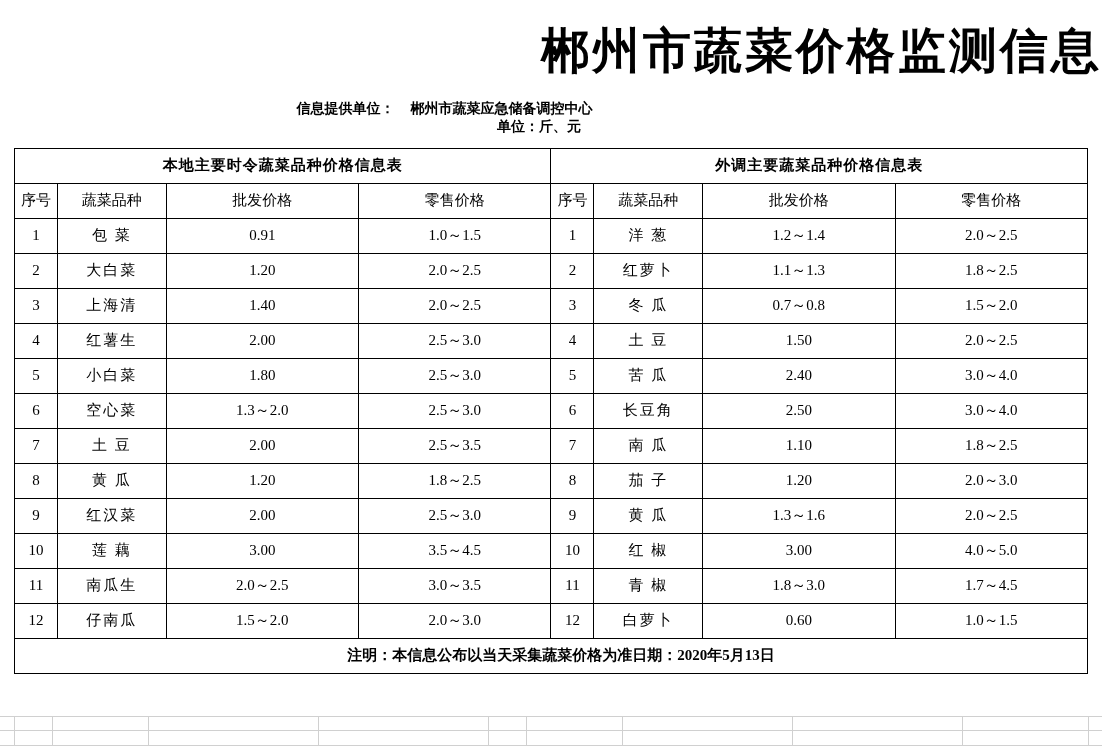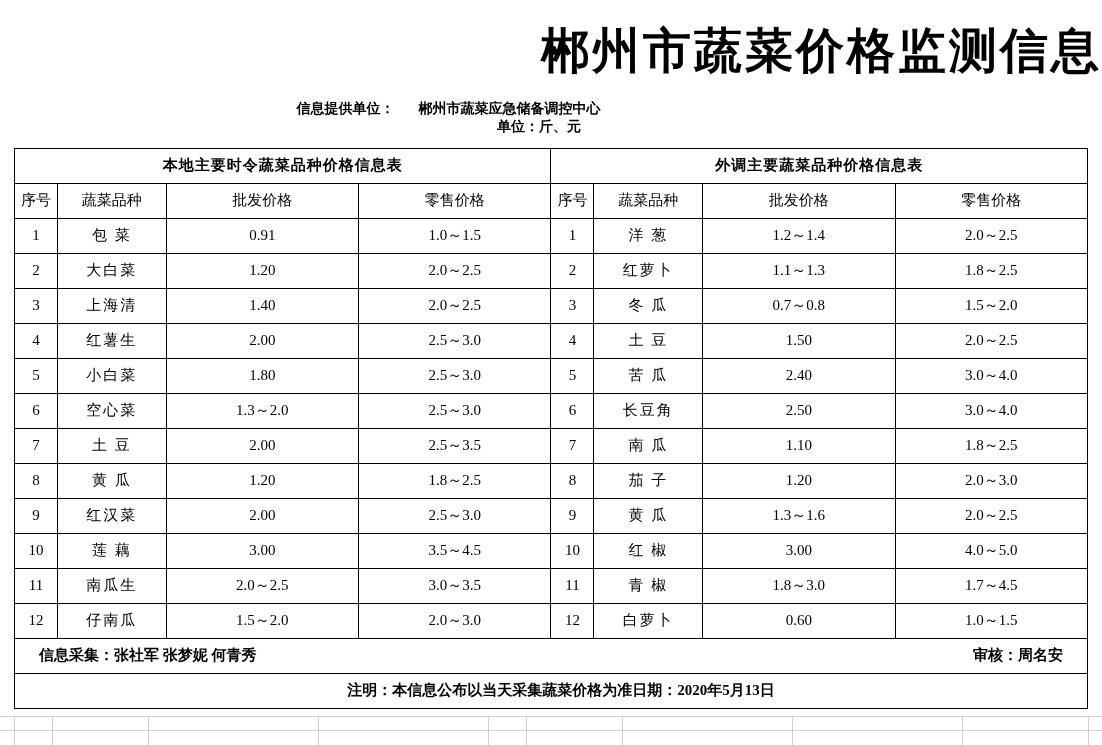--- a/index.html
+++ b/index.html
@@ -39,21 +39,21 @@
     margin: 0 14px;
     flex-direction: column;
   }
   .info-left {
     width: 50%;
     display: flex;
     align-items: center;
     white-space: nowrap;
   }
   .info-left .label { margin-left: 14px; }
-  .info-left .value { margin-left: 24px; }
+  .info-left .value { margin-left: 16px; }
   .info-mid {
     width: 27%;
     text-align: left;
     white-space: nowrap;
   }
   .info-right {
     flex: 1;
     text-align: right;
     padding-right: 24px;
     white-space: nowrap;
@@ -296,28 +296,20 @@
         <td>12</td>
         <td class="name-cell">仔南瓜</td>
         <td>1.5～2.0</td>
         <td>2.0～3.0</td>
         <td>12</td>
         <td class="name-cell">白萝卜</td>
         <td>0.60</td>
         <td>1.0～1.5</td>
       </tr>
 
-      <tr class="footer-row">
-        <td colspan="8">
-          <div class="foot-inner">
-            <span class="left">信息采集：张社军  张梦妮  何青秀</span>
-            <span class="right">审核：周名安</span>
-          </div>
-        </td>
-      </tr>
       <tr class="note-row">
         <td colspan="8">
           <div class="note-inner">
             <span class="left">注明：本信息公布以当天采集蔬菜价格为准</span>
             <span class="right">日期：2020年5月13日</span>
           </div>
         </td>
       </tr>
     </tbody>
   </table>

